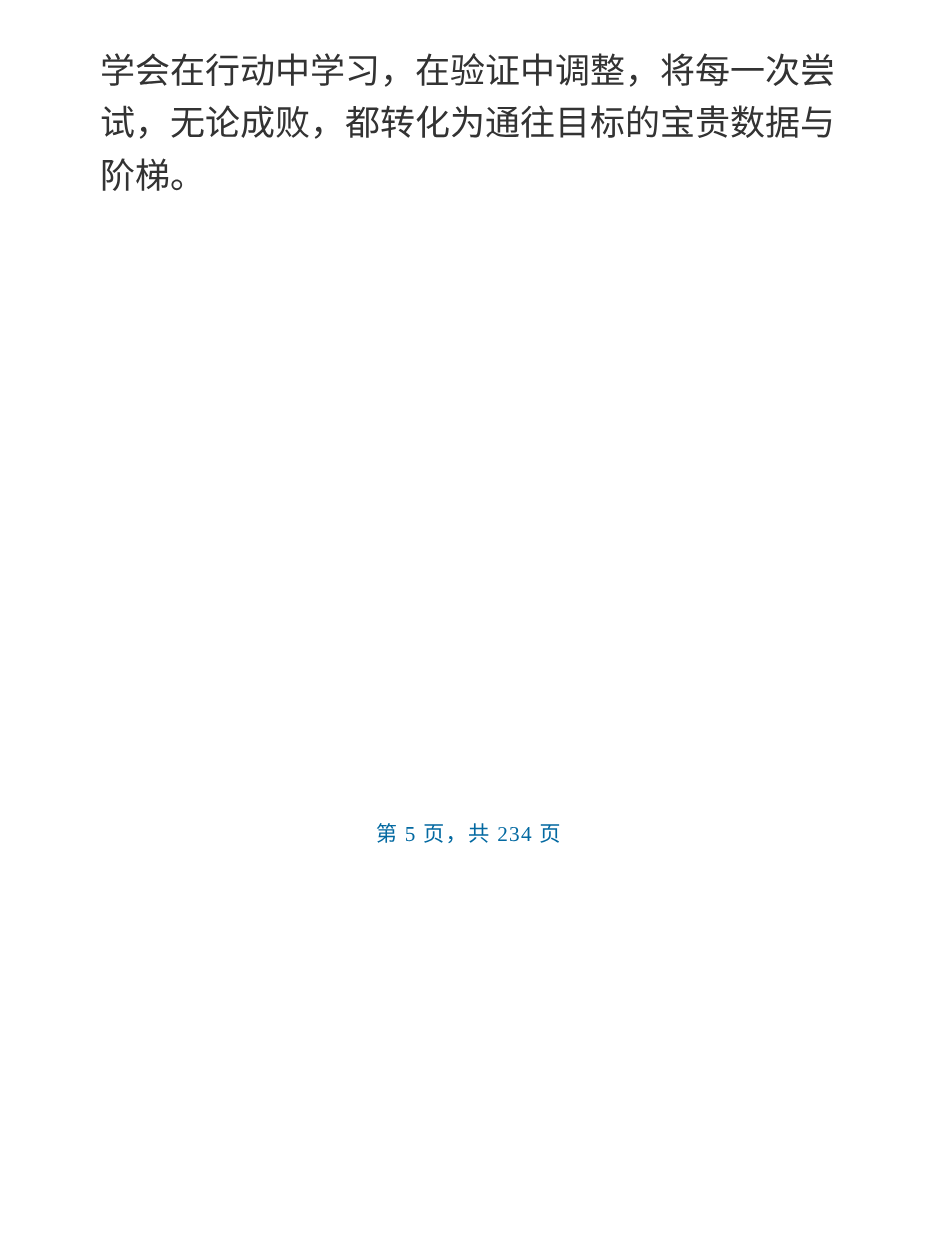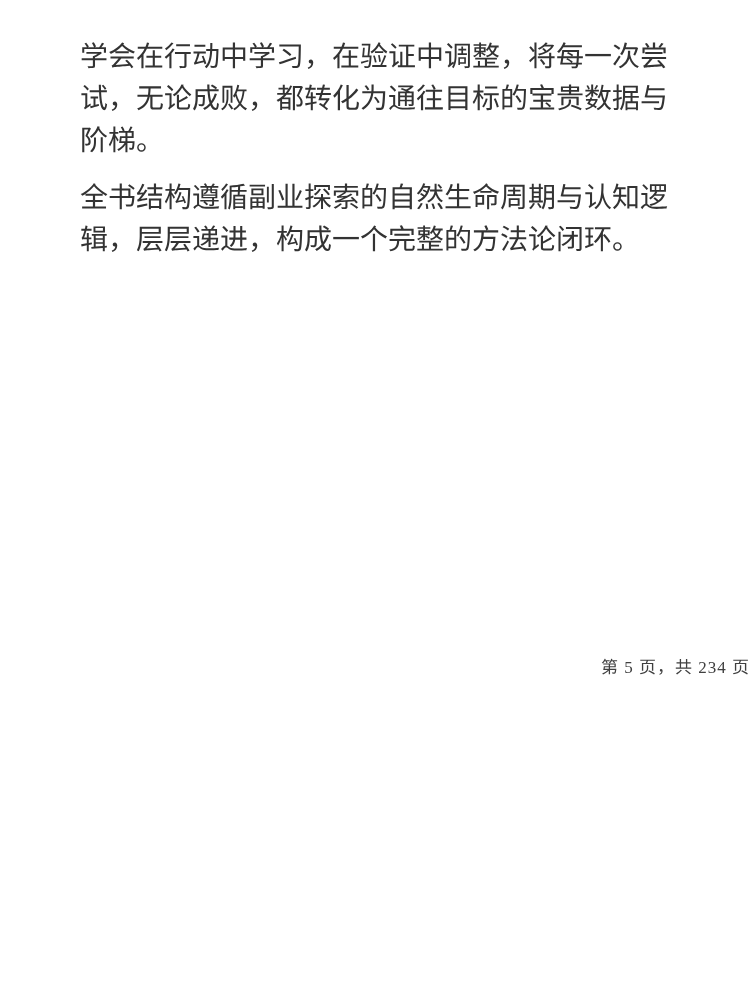--- a/index.html
+++ b/index.html
@@ -34,29 +34,28 @@
     color: #333333;
     text-align: left;
     word-break: break-all;
     overflow-wrap: break-word;
   }
   .footer {
     position: absolute;
     left: 0;
     right: 0;
     bottom: 28px;
-    text-align: right;
+    text-align: center;
     font-family: "Liberation Serif", "DejaVu Serif", serif;
     font-size: 17px;
-    color: #404040;
+    color: #0369a1;
     letter-spacing: 1px;
   }
 </style>
 </head>
 <body>
 
 <div class="page">
   <div class="content">
     <p>学会在行动中学习，在验证中调整，将每一次尝试，无论成败，都转化为通往目标的宝贵数据与阶梯。</p>
-    <p>全书结构遵循副业探索的自然生命周期与认知逻辑，层层递进，构成一个完整的方法论闭环。</p>
   </div>
   <div class="footer">第 5 页，共 234 页</div>
 </div>
 
 </body></html>

